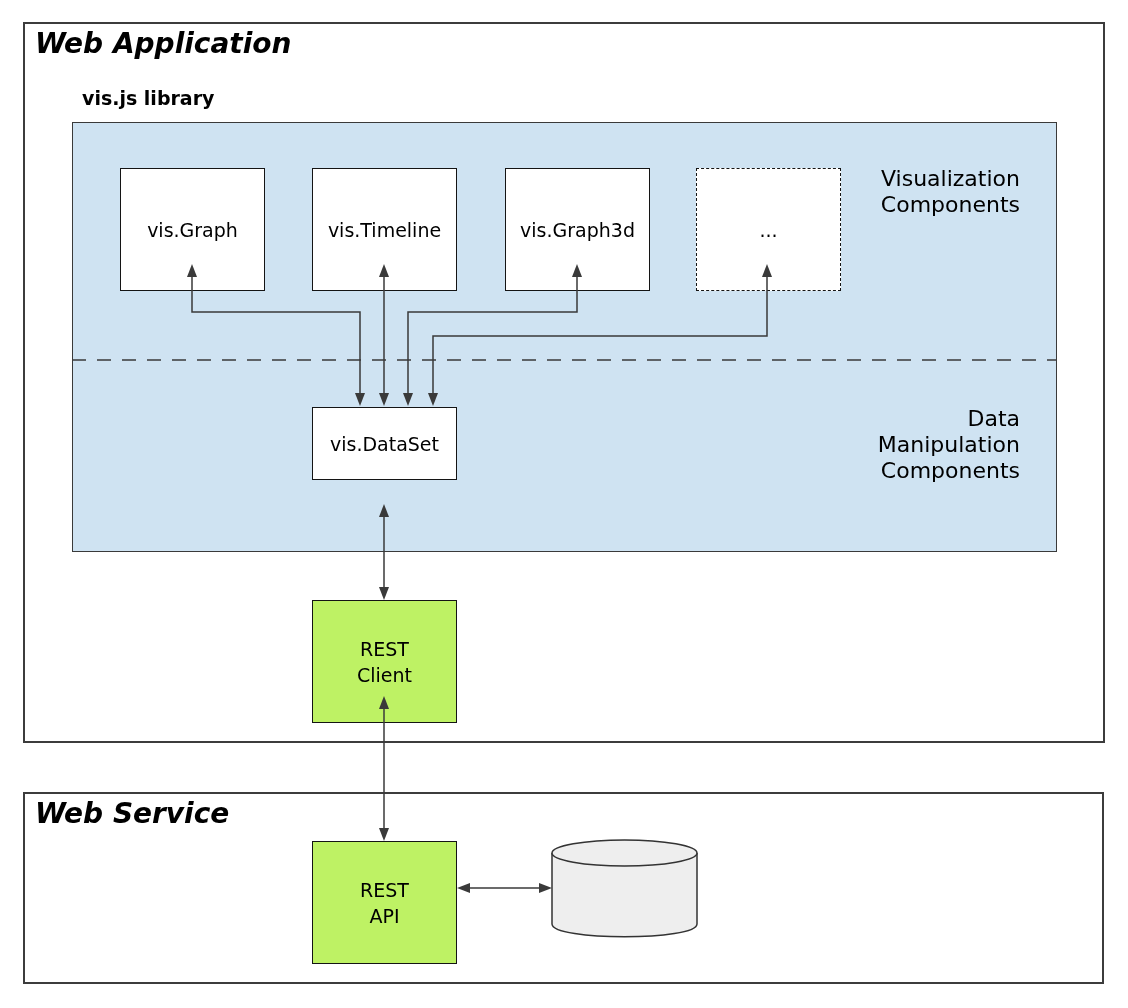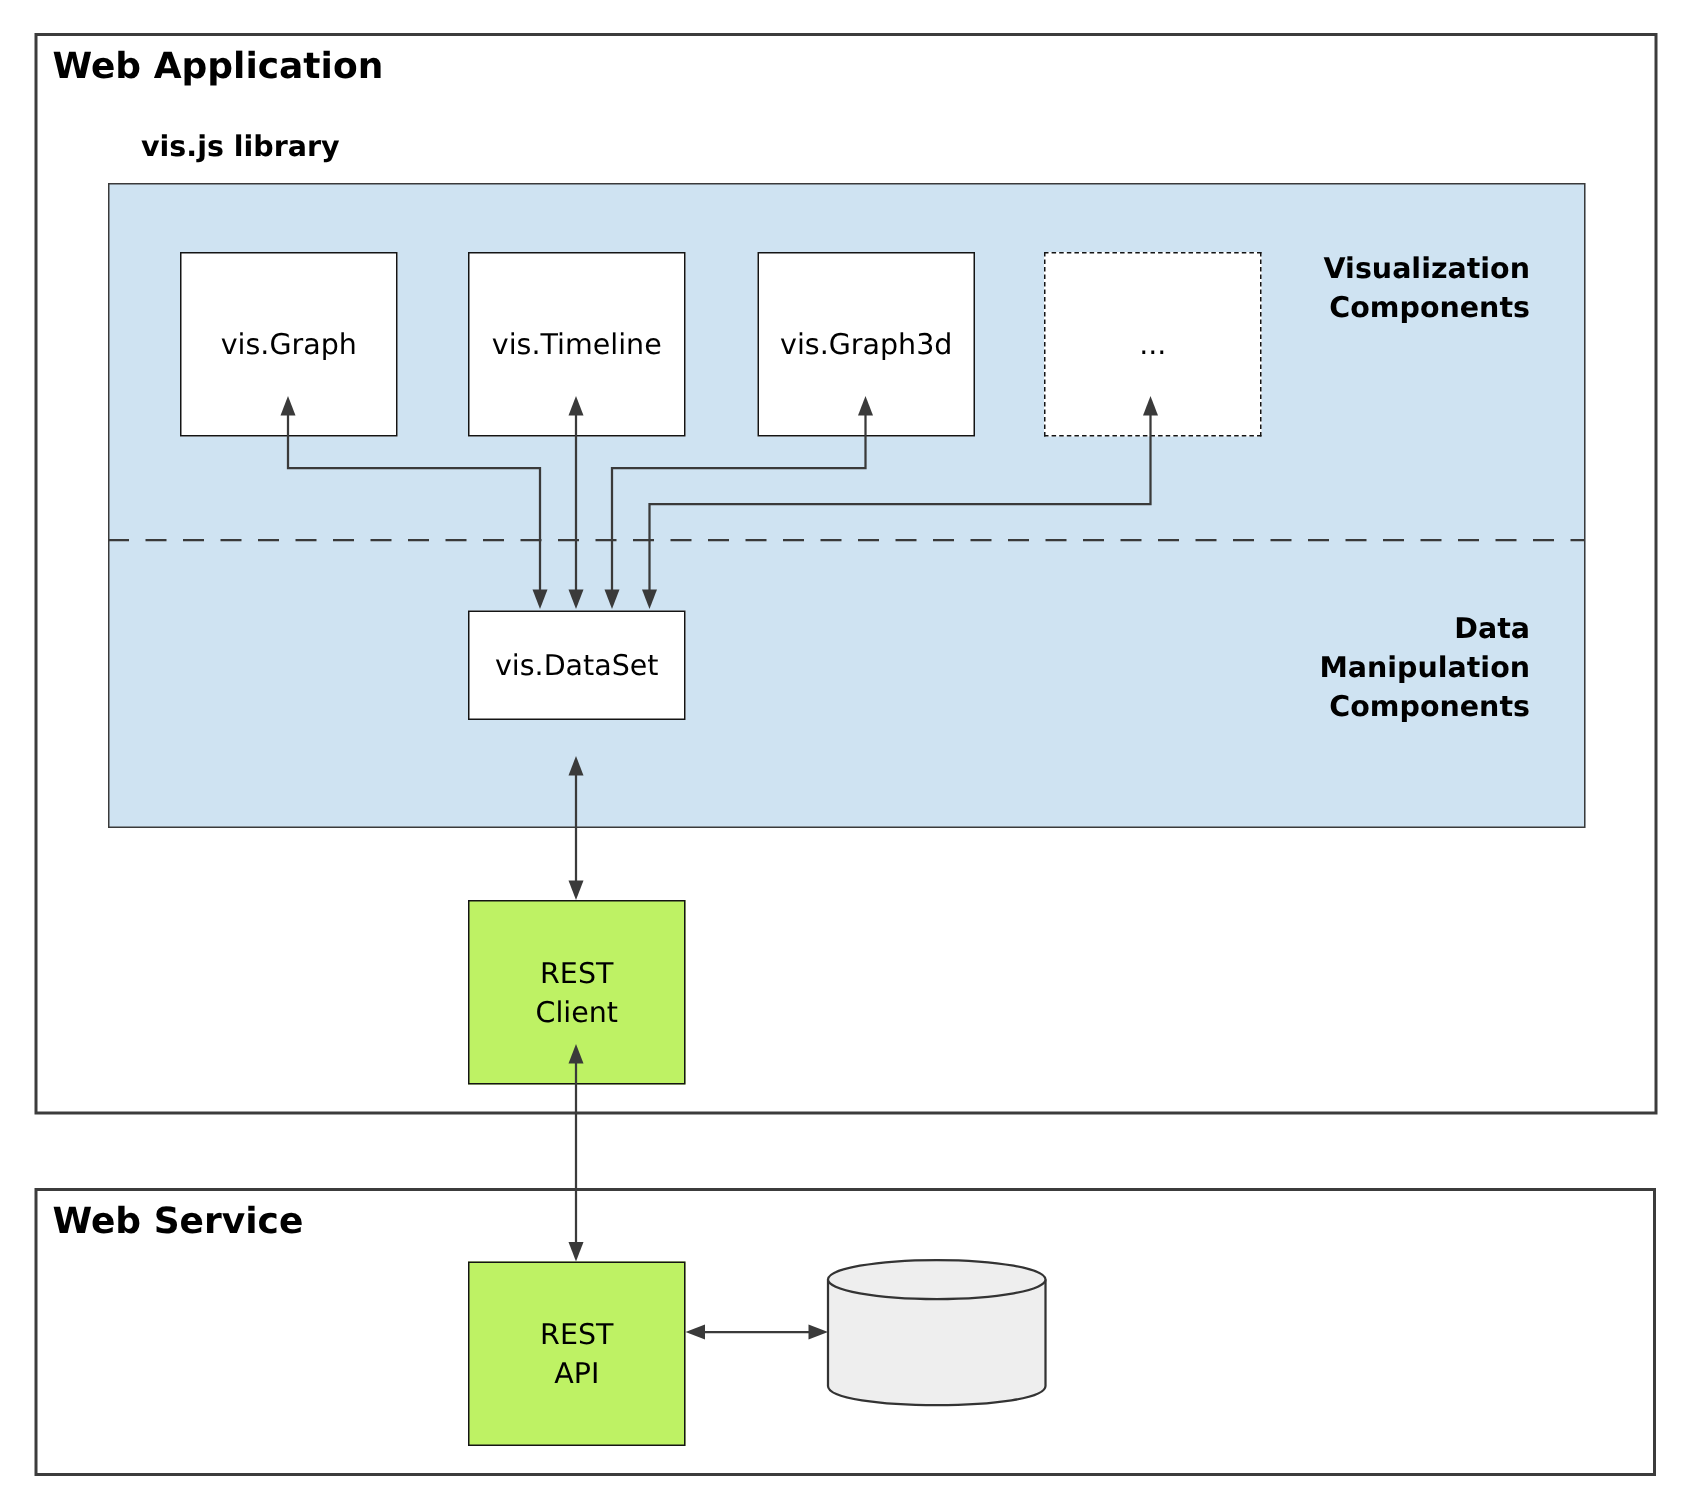--- a/index.html
+++ b/index.html
@@ -24,23 +24,24 @@
   }
   .panel {
     position: absolute;
     background: #cfe3f2;
     border: 1px solid #3a3a3a;
     box-sizing: border-box;
   }
   .title {
     position: absolute;
     font-weight: bold;
-    font-size: 24px;
+    font-size: 28px;
     line-height: 26px;
     white-space: nowrap;
+    font-style: italic;
   }
   .subtitle {
     position: absolute;
     font-weight: bold;
     font-size: 19px;
     line-height: 23px;
     white-space: nowrap;
   }
   .box {
     position: absolute;
@@ -57,22 +58,22 @@
     text-align: center;
     white-space: pre-line;
   }
   .box.gray { background: #bef264; }
   .box.dashed { border-style: dashed; }
   .section-label {
     position: absolute;
     width: 320px;
     left: 700px;
     text-align: right;
-    font-weight: bold;
-    font-size: 19px;
+    font-weight: normal;
+    font-size: 22px;
     line-height: 26px;
     white-space: pre-line;
   }
   .cyl-label {
     position: absolute;
     left: 552px;
     top: 852px;
     width: 145px;
     height: 80px;
     display: flex;
@@ -95,21 +96,21 @@
   #wires .cyl-fill { fill: #eeeeee; stroke: #333333; stroke-width: 1.5; }
 </style>
 </head>
 <body>
 
 <div id="stage">
 
   <div class="frame" style="left:23px; top:22px; width:1082px; height:721px;"></div>
   <div class="title" style="left:35px; top:31px;">Web Application</div>
 
-  <div class="subtitle" style="left:94px; top:87px;text-align:right;">vis.js library</div>
+  <div class="subtitle" style="left:82px; top:87px;text-align:right;">vis.js library</div>
   <div class="panel" style="left:72px; top:122px; width:985px; height:430px;"></div>
 
   <div class="box" style="left:120px; top:168px;">
     <span>vis.Graph</span>
   </div>
   <div class="box" style="left:312px; top:168px;">
     <span>vis.Timeline</span>
   </div>
   <div class="box" style="left:505px; top:168px;">
     <span>vis.Graph3d</span>

